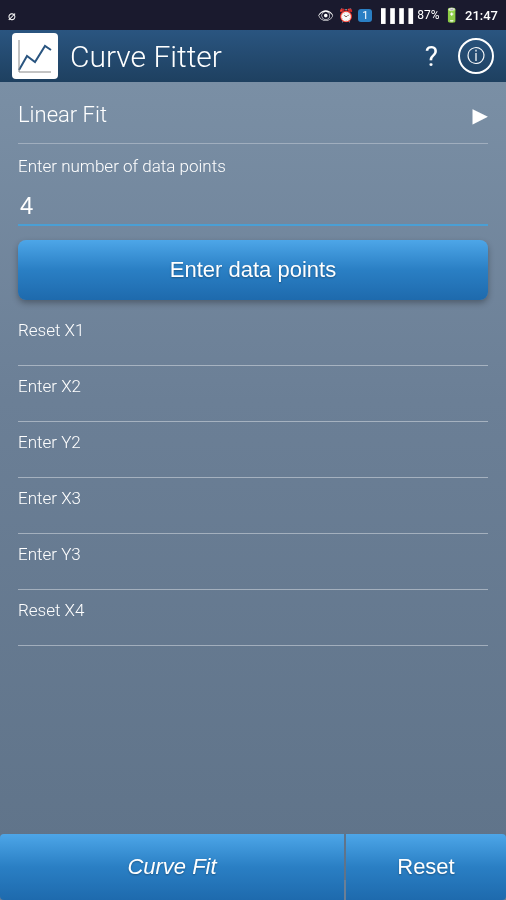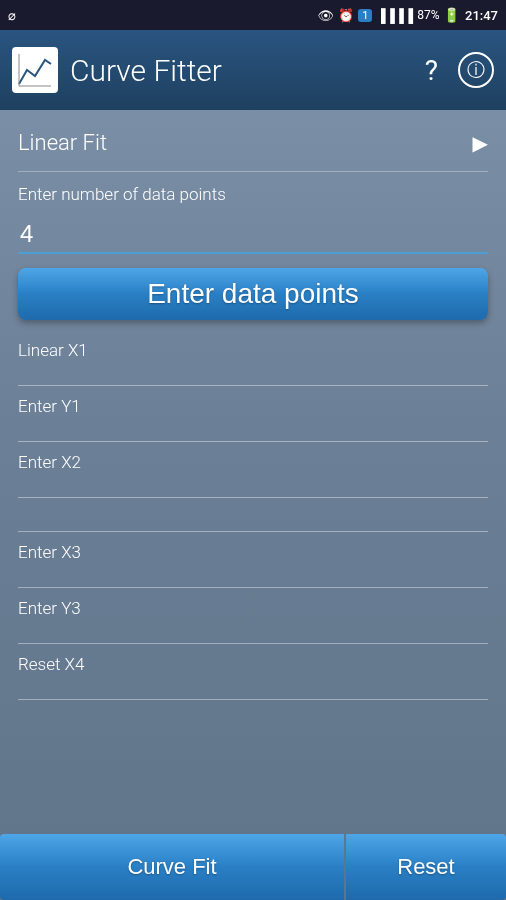--- a/index.html
+++ b/index.html
@@ -34,21 +34,21 @@
       color: white;
     }
     .status-icon {
       color: white;
       font-size: 13px;
     }
 
     
     #app-header {
       width: 506px;
-      height: 80px;
+      height: 52px;
       background: linear-gradient(180deg, #2a5580 0%, #1e4060 100%);
       display: flex;
       align-items: center;
       padding: 0 12px;
       gap: 12px;
     }
     #app-logo {
       width: 46px;
       height: 46px;
       background: white;
@@ -122,26 +122,26 @@
       color: white;
       font-size: 24px;
       padding: 4px 2px;
       margin-bottom: 14px;
       outline: none;
     }
 
     
     #enter-data-btn {
       width: 100%;
-      height: 52px;
+      height: 60px;
       background: linear-gradient(180deg, #4da6e8 0%, #2a7fc4 50%, #1e6aad 100%);
       border: none;
       border-radius: 8px;
       color: white;
-      font-size: 28px;
+      font-size: 22px;
       font-weight: 400;
       cursor: pointer;
       margin-bottom: 20px;
       text-shadow: 0 1px 2px rgba(0,0,0,0.3);
       box-shadow: 0 3px 6px rgba(0,0,0,0.3);
     }
 
     
     .data-field-row {
       margin-bottom: 10px;
@@ -177,20 +177,21 @@
       flex: 1;
       background: linear-gradient(180deg, #4da6e8 0%, #2a7fc4 50%, #1e6aad 100%);
       border: none;
       color: white;
       font-size: 22px;
       font-weight: 400;
       cursor: pointer;
       text-shadow: 0 1px 2px rgba(0,0,0,0.3);
       margin-right: 2px;
       border-radius: 4px 0 0 4px;
+      font-style: italic;
     }
     #reset-btn {
       width: 160px;
       background: linear-gradient(180deg, #4da6e8 0%, #2a7fc4 50%, #1e6aad 100%);
       border: none;
       color: white;
       font-size: 22px;
       font-weight: 400;
       cursor: pointer;
       text-shadow: 0 1px 2px rgba(0,0,0,0.3);
@@ -249,24 +250,23 @@
   <div>
     <div id="num-points-label">Enter number of data points</div>
     <input id="num-points-input" type="number" value="4" style="">
   </div>
 
   
   <button id="enter-data-btn">Enter data points</button>
 
   
   <div id="data-fields">
-      <div class="data-field-row"><div class="data-field-label">Linear X1</div><input class="data-field-input" type="text" style=""></div>
-      <div class="data-field-row"><div class="data-field-label">Enter Y1</div><input class="data-field-input" type="text" style=""></div>
+      <div class="data-field-row"><div class="data-field-label">Reset X1</div><input class="data-field-input" type="text" style=""></div>
       <div class="data-field-row"><div class="data-field-label">Enter X2</div><input class="data-field-input" type="text" style=""></div>
-      <div class="data-field-row"><input class="data-field-input" type="text" style=""></div>
+      <div class="data-field-row"><div class="data-field-label">Enter Y2</div><input class="data-field-input" type="text" style=""></div>
       <div class="data-field-row"><div class="data-field-label">Enter X3</div><input class="data-field-input" type="text" style=""></div>
       <div class="data-field-row"><div class="data-field-label">Enter Y3</div><input class="data-field-input" type="text" style=""></div>
       <div class="data-field-row"><div class="data-field-label">Reset X4</div><input class="data-field-input" type="text" style=""></div>
     </div>
 
 </div>
 
 <div id="bottom-bar">
   <button id="curve-fit-btn">Curve Fit</button>
   <button id="reset-btn">Reset</button>

